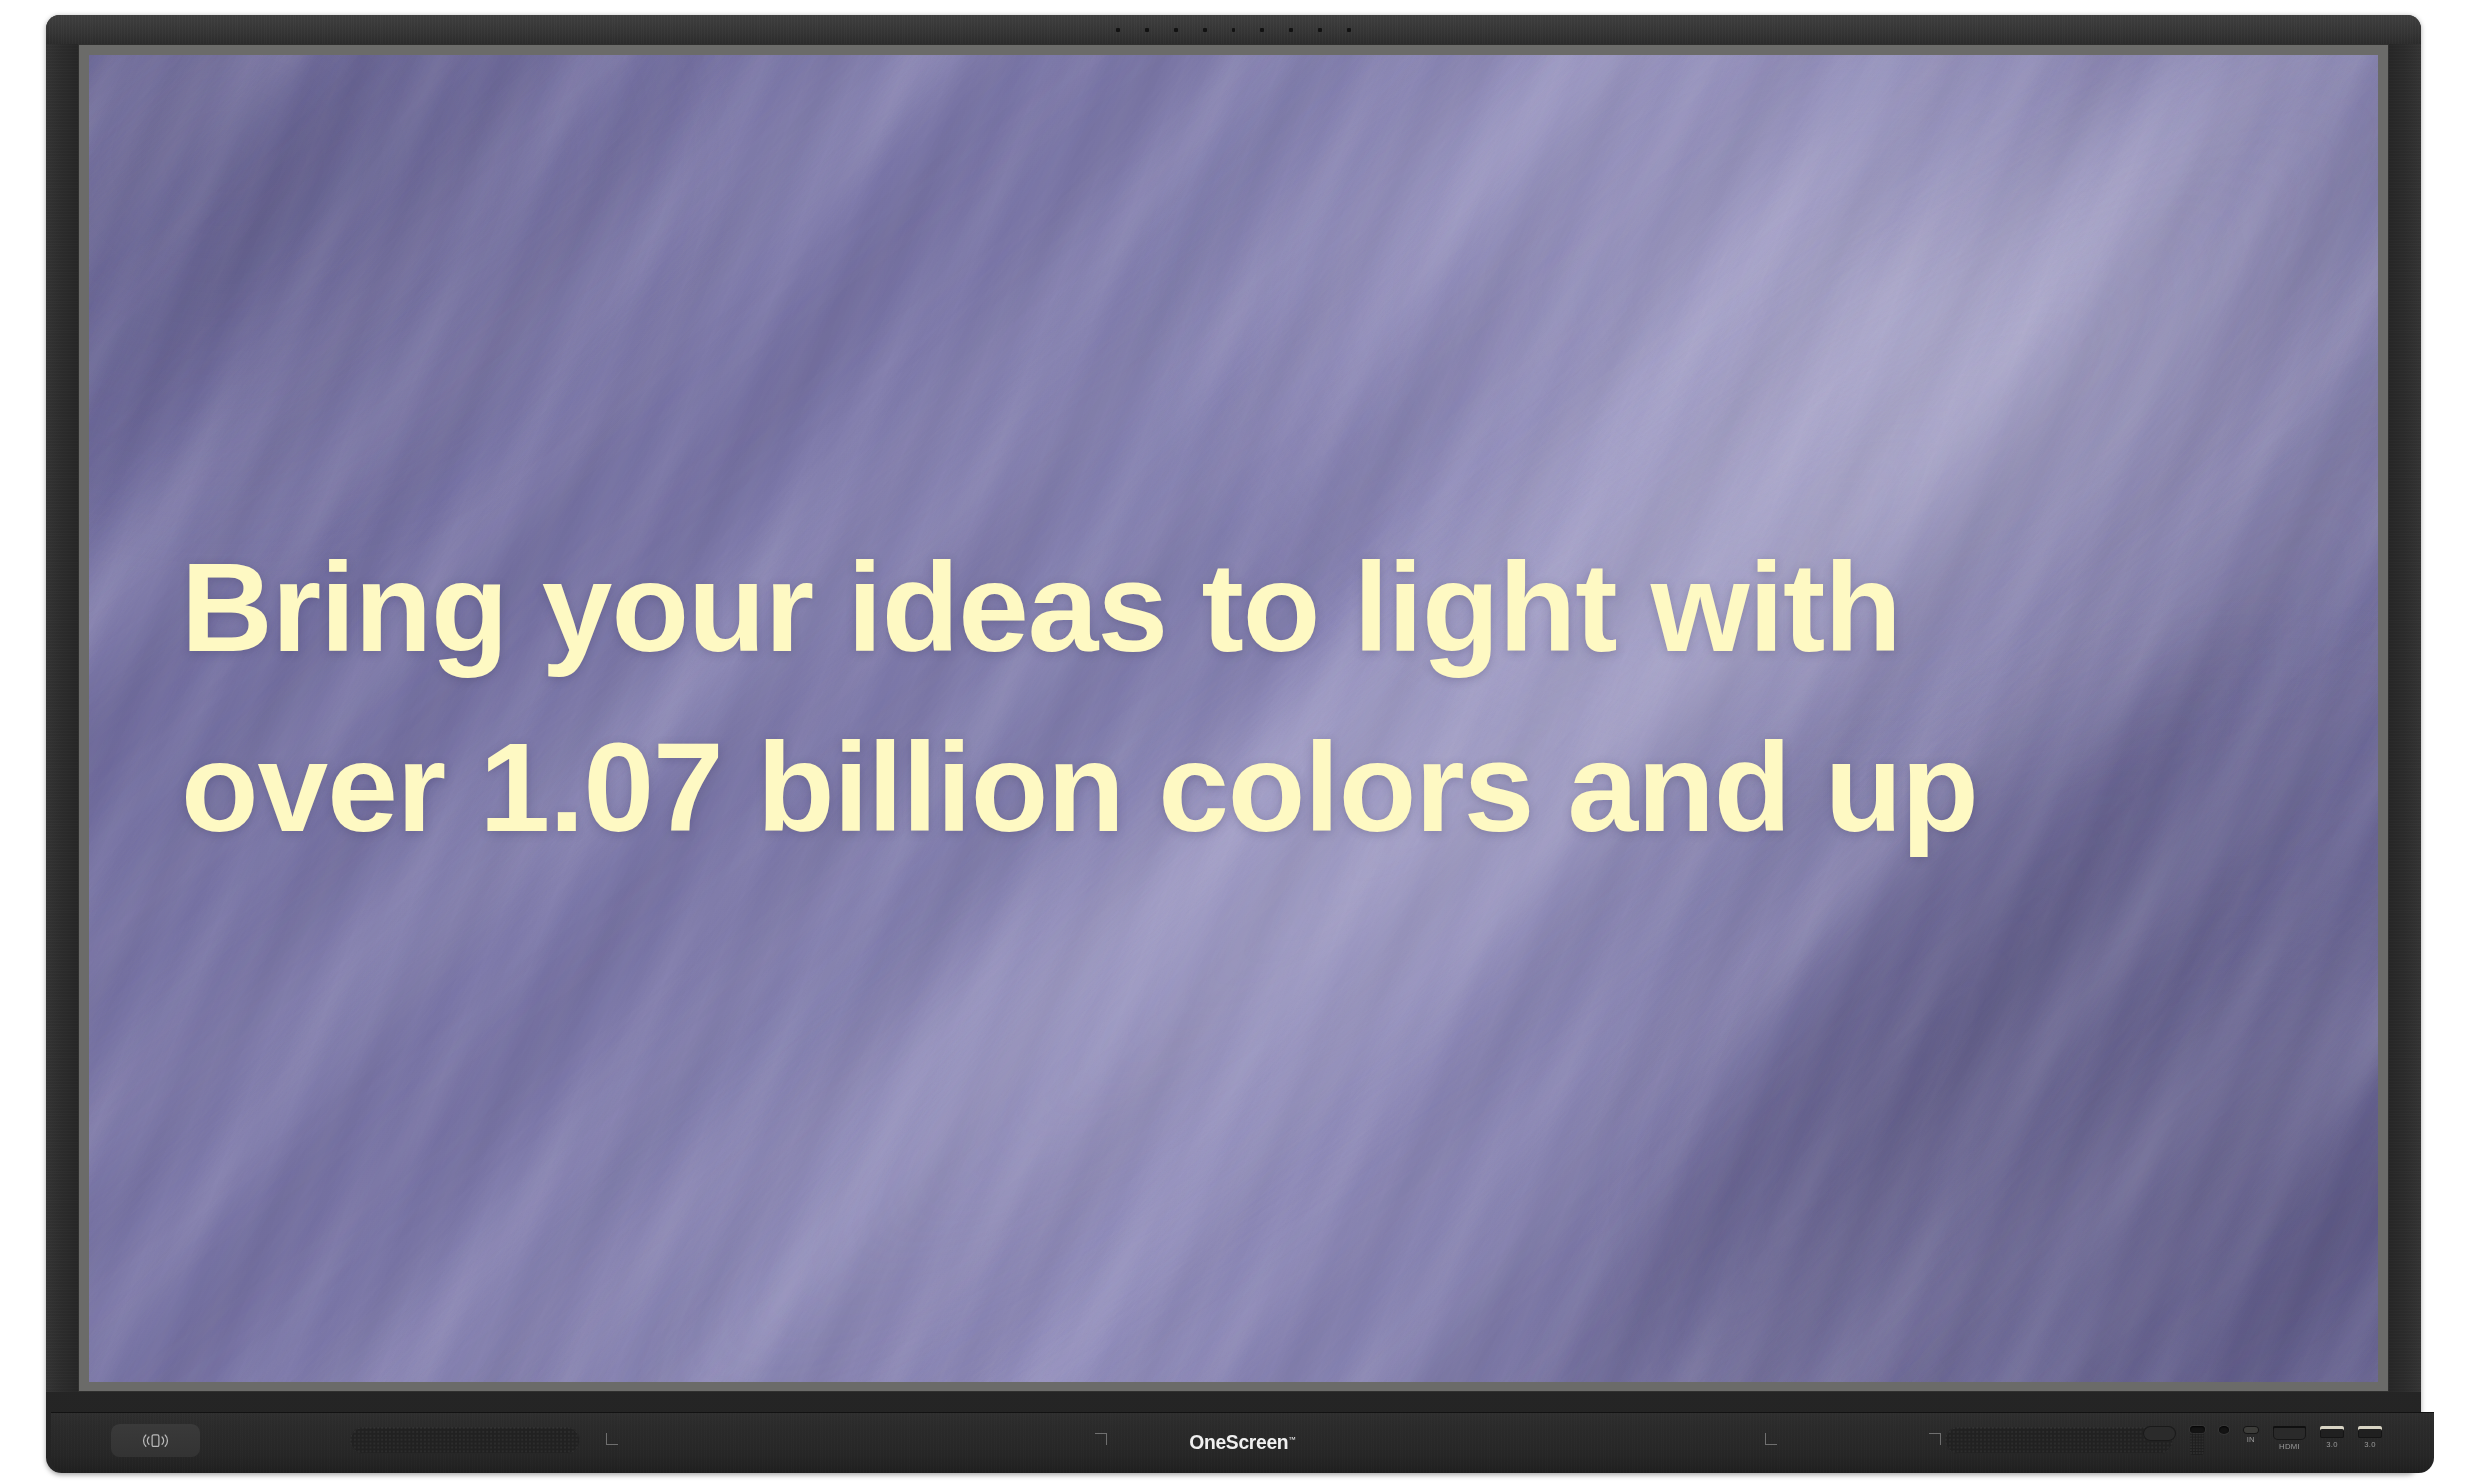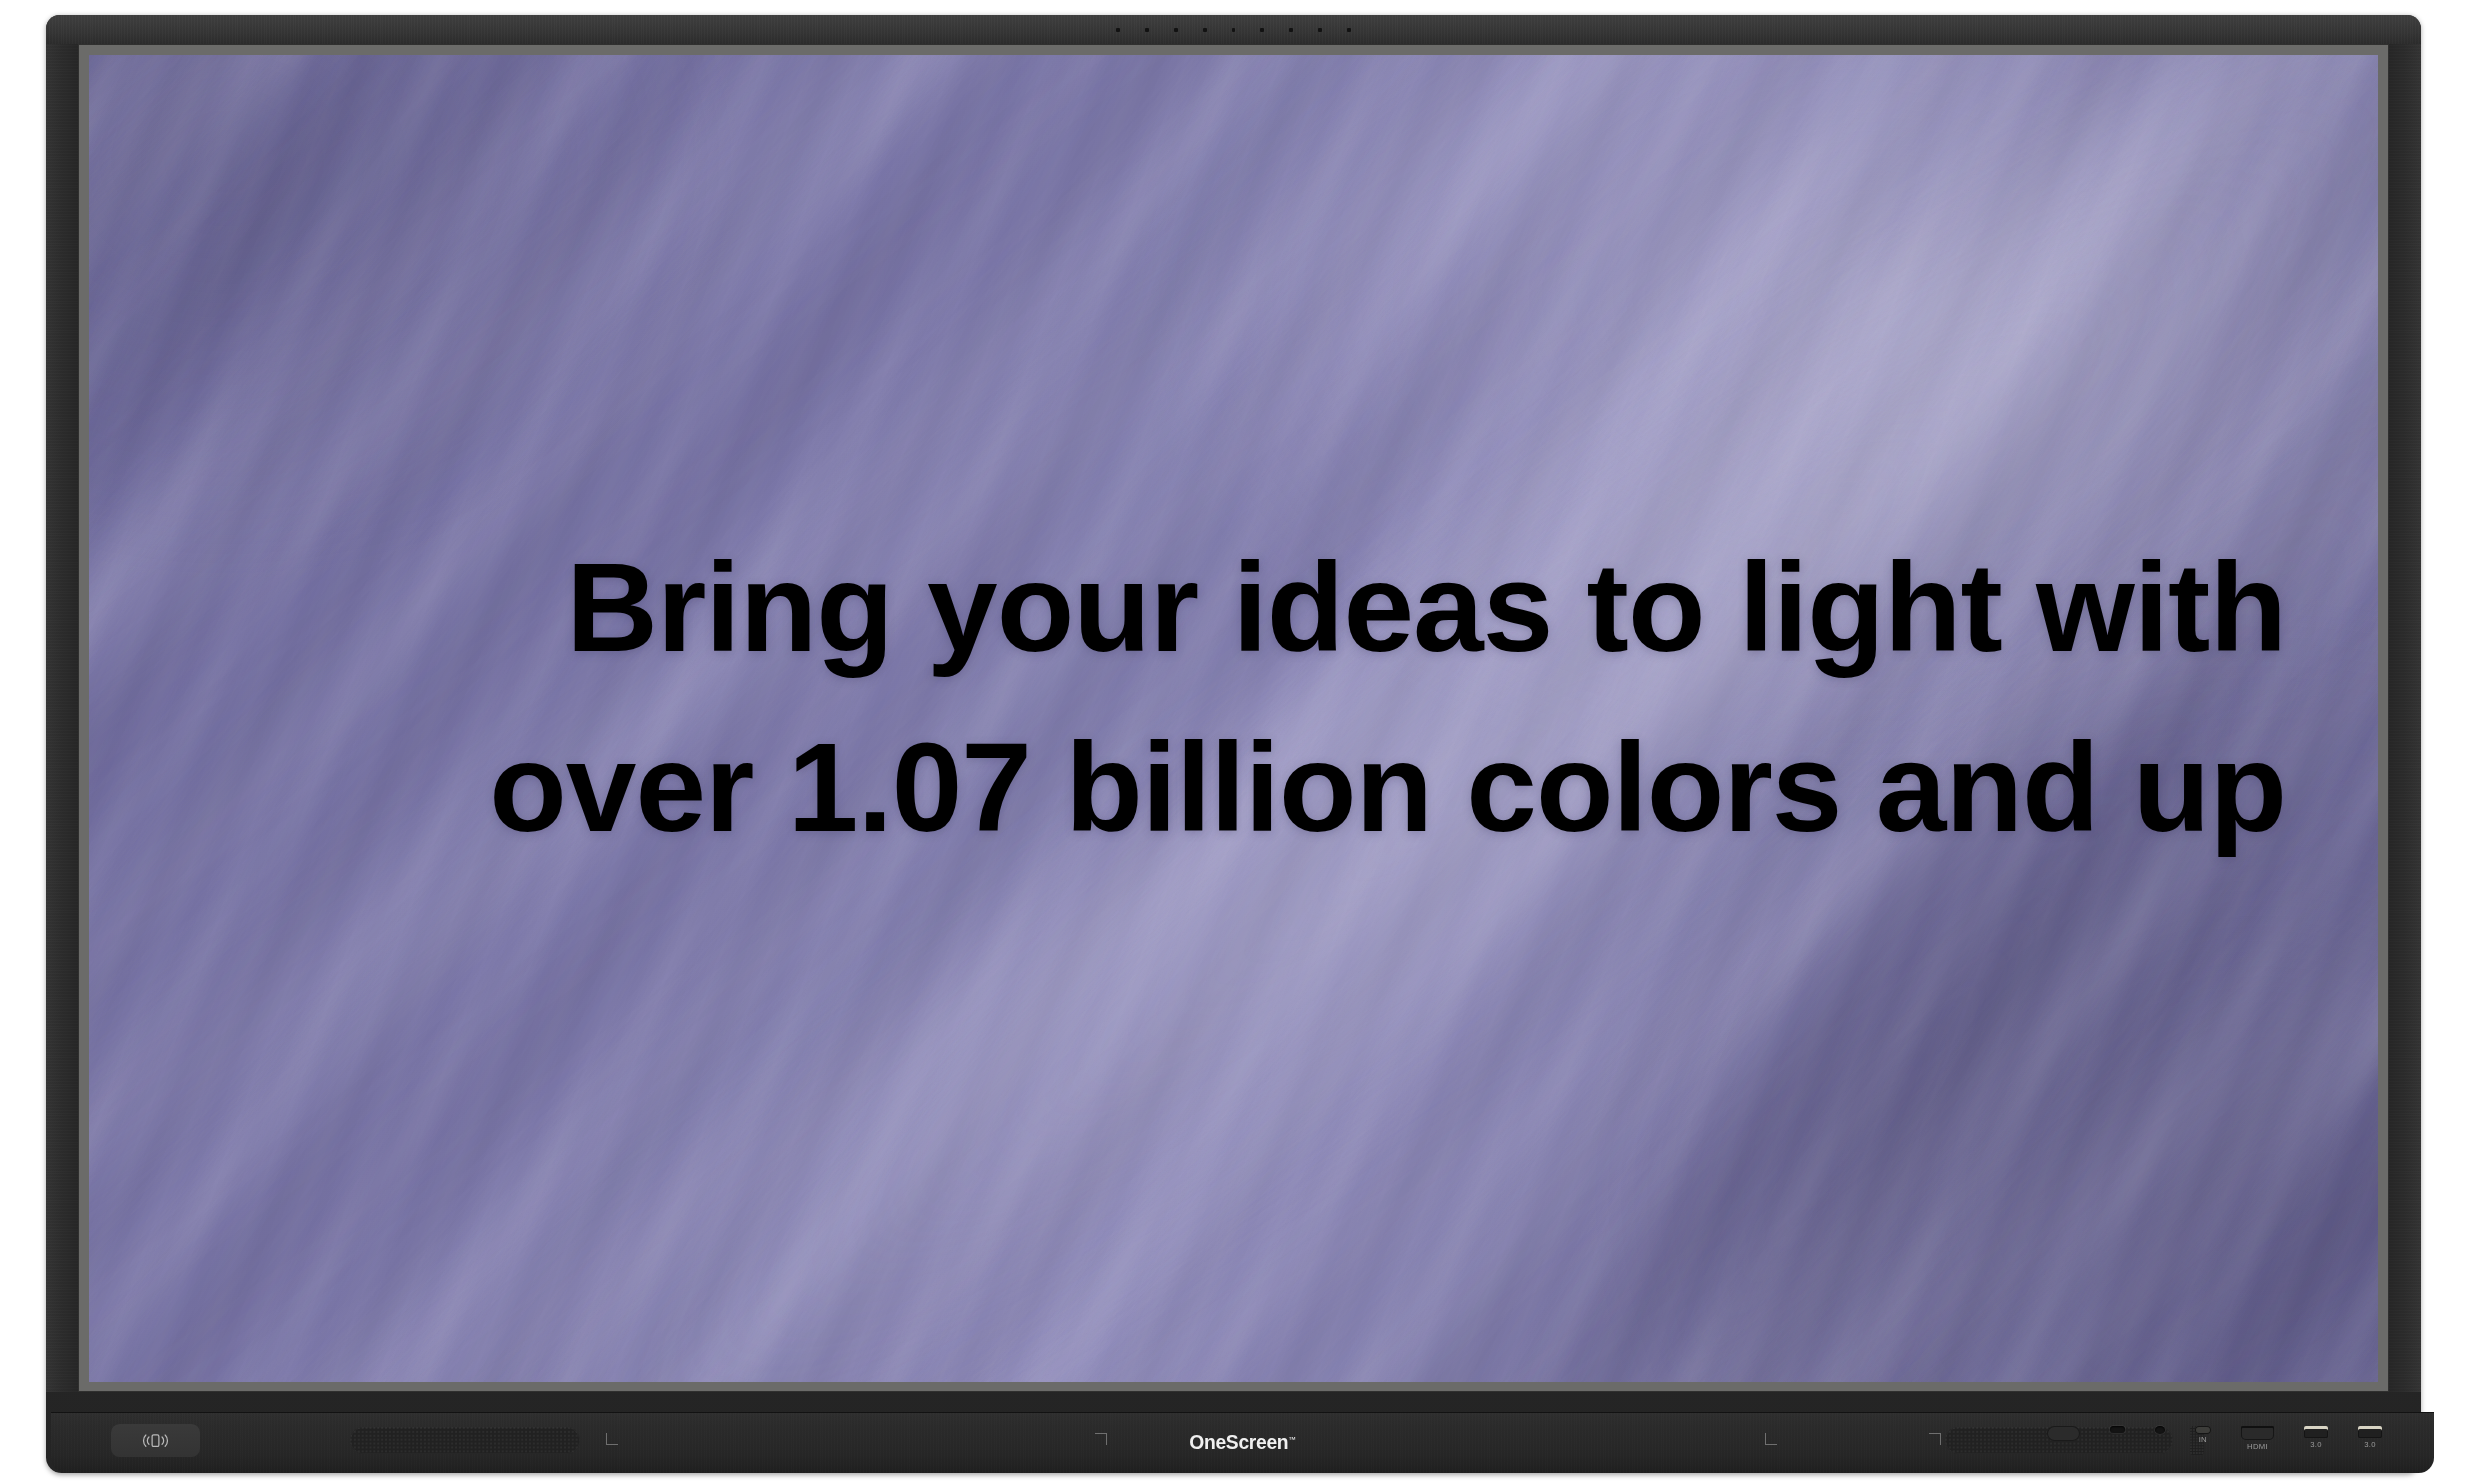--- a/index.html
+++ b/index.html
@@ -189,22 +189,22 @@
   
   .headline-wrap {
     position: absolute;
     inset: 0;
     display: flex;
     align-items: center;
     justify-content: center;
   }
   .headline {
     width: 2105px;
-    text-align: right;
-    color: #000000;
+    text-align: left;
+    color: #fef9c3;
     font-family: "Liberation Sans", sans-serif;
     font-weight: 700;
     font-size: 127px;
     line-height: 1.42;
     letter-spacing: -1px;
     text-shadow: 0 1.9px 9.7px rgba(52,48,88,0.26);
     transform: translateY(-21px);
   }
   .headline sup {
     font-size: 0.58em;
@@ -290,21 +290,21 @@
   .bracket.tr { border-bottom: none; border-left: none; }
 
   
   .ports {
     position: absolute;
     right: 52px;
     top: 13.5px;
     height: 54px;
     display: flex;
     align-items: flex-start;
-    gap: 30px;
+    gap: 14px;
     justify-content: space-between;
   }
   .port {
     display: flex;
     flex-direction: column;
     align-items: center;
     gap: 2.9px;
   }
   .port-shape {
     background: #141414;

